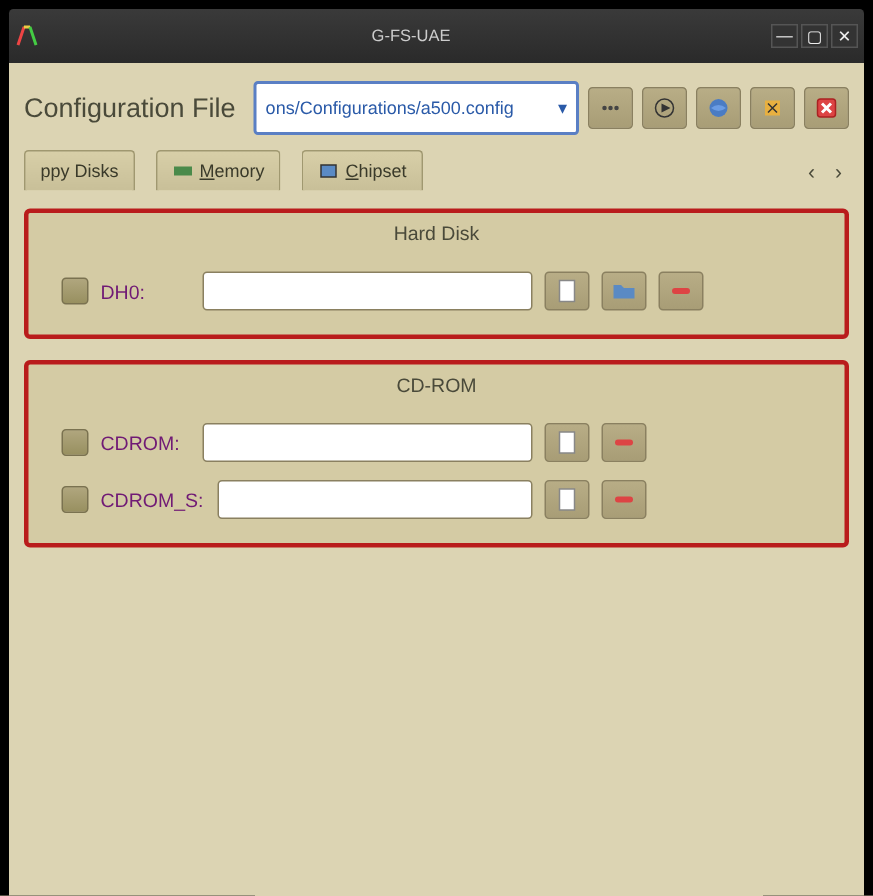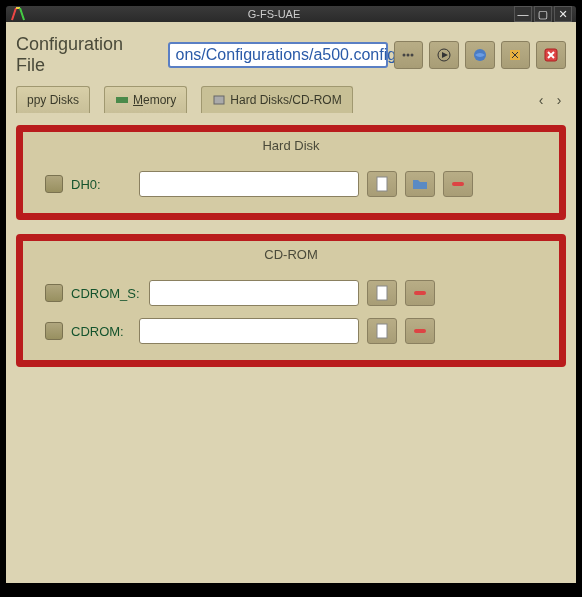--- a/index.html
+++ b/index.html
@@ -1,40 +1,40 @@
 <!DOCTYPE html>
 <html><head>
 <meta charset="utf-8">
 <style>
 * { box-sizing: border-box; margin: 0; padding: 0; }
 body { font-family: Arial, sans-serif; font-size: 12px; background: #000; }
 .window { width: 582px; height: 597px; background: #000; padding: 6px; }
-.titlebar { height: 16px; background: linear-gradient(#3a3a3a, #2a2a2a); display: flex; align-items: center; padding: 0 4px; color: #ccc; font-size: 11px; border-radius: 3px 3px 0 0; }
+.titlebar { height: 36px; background: linear-gradient(#3a3a3a, #2a2a2a); display: flex; align-items: center; padding: 0 4px; color: #ccc; font-size: 11px; border-radius: 3px 3px 0 0; }
 .titlebar-icon { width: 16px; height: 16px; margin-right: 8px; }
 .titlebar-title { flex: 1; text-align: center; }
 .titlebar-btns { display: flex; gap: 2px; }
 .tbtn { width: 18px; height: 16px; background: #333; color: #eee; display: flex; align-items: center; justify-content: center; font-size: 11px; cursor: pointer; border: 1px solid #555; }
 .content { background: #dcd4b3; height: 561px; padding: 12px 10px; }
 .config-row { display: flex; align-items: center; gap: 6px; margin-bottom: 10px; }
 .config-label { color: #4a4a3a; font-size: 18px; margin-right: 6px; }
-.config-select { flex: 1; max-width: 220px; height: 26px; background: #fff; border: 2px solid #5a7fc4; border-radius: 3px; display: flex; align-items: center; padding: 0 6px; color: #2a5aa8; font-size: 16px; cursor: pointer; }
+.config-select { flex: 1; max-width: 220px; height: 36px; background: #fff; border: 2px solid #5a7fc4; border-radius: 3px; display: flex; align-items: center; padding: 0 6px; color: #2a5aa8; font-size: 12px; cursor: pointer; }
 .config-select .drop { margin-left: auto; color: #2a5aa8; }
 .toolbtn { width: 30px; height: 28px; background: linear-gradient(#b8ad86, #a89d76); border: 1px solid #8a8060; border-radius: 3px; display: flex; align-items: center; justify-content: center; cursor: pointer; }
 .toolbtn.red svg { fill: #c43; }
 .tabs { display: flex; align-items: center; margin-bottom: 12px; }
 .tab { padding: 6px 10px; background: linear-gradient(#d8cfa8, #c8bf98); border: 1px solid #a09870; border-bottom: none; border-radius: 3px 3px 0 0; font-size: 12px; color: #3a3a2a; display: flex; align-items: center; gap: 4px; cursor: pointer; margin-right: 14px; }
 .tab.active { background: #c8c096; font-weight: normal; }
 .tab .u { text-decoration: underline; }
 .tab-nav { margin-left: auto; display: flex; gap: 4px; }
 .tab-nav-btn { width: 14px; height: 18px; display: flex; align-items: center; justify-content: center; cursor: pointer; color: #4a4a3a; font-size: 14px; }
-.panel { border: 7px solid #b91c1c; border-radius: 4px; background: #d4cba4; padding-top: 6px; margin-bottom: 14px; }
+.panel { border: 3px solid #b91c1c; border-radius: 4px; background: #d4cba4; padding-top: 6px; margin-bottom: 14px; }
 .panel-title { text-align: center; color: #4a4a3a; font-size: 13px; margin-bottom: 12px; }
 .row { display: flex; align-items: center; padding: 6px 22px; gap: 8px; }
 .chk { width: 18px; height: 18px; background: linear-gradient(#b0a67e, #989060); border: 1px solid #7a7250; border-radius: 3px; cursor: pointer; }
-.lbl { width: 60px; color: #14532d; font-size: 13px; }
+.lbl { width: 60px; color: #701a75; font-size: 13px; }
 .inp { flex: 1; max-width: 220px; height: 26px; background: #fff; border: 1px solid #8a8060; border-radius: 3px; padding: 0 6px; font-size: 12px; }
 .sbtn { width: 30px; height: 26px; background: linear-gradient(#b8ad86, #a89d76); border: 1px solid #8a8060; border-radius: 3px; display: flex; align-items: center; justify-content: center; cursor: pointer; }
 .fpanel { padding-bottom: 10px; }
 </style>
 </head>
 <body>
 
 <div class="window">
   <div class="titlebar">
     <span class="titlebar-icon">
@@ -96,25 +96,25 @@
     <div class="tabs">
       <div class="tab">
           <span>ppy Disks</span>
         </div>
       <div class="tab">
         <svg width="14" height="10">
             <rect x="1" y="2" width="12" height="6" fill="#4a8a4a"></rect>
           </svg>
         <span><span class="u">M</span>emory</span>
       </div>
-      <div class="tab active">
+      <div class="tab">
         <svg width="14" height="12">
-            <rect x="2" y="2" width="10" height="8" fill="#aaa" stroke="#666"></rect>
+            <rect x="2" y="2" width="10" height="8" fill="#5a8ac4" stroke="#333"></rect>
           </svg>
-        <span>Hard Disks/CD-ROM</span>
+        <span><span class="u">C</span>hipset</span>
       </div>
       <div class="tab-nav">
         <div class="tab-nav-btn">‹</div>
         <div class="tab-nav-btn">›</div>
       </div>
     </div>
 
     <div class="panel fpanel">
       <div class="panel-title">Hard Disk</div>
       <div class="row">
@@ -136,37 +136,37 @@
               <rect x="1" y="1" width="12" height="4" rx="2" fill="#d44"></rect>
             </svg>
           </div>
       </div>
     </div>
 
     <div class="panel fpanel">
       <div class="panel-title">CD-ROM</div>
       <div class="row">
         <div class="chk"></div>
-        <span class="lbl" style="width:70px">CDROM_S:</span>
-        <input class="inp" style="max-width: 210px;" value="">
+        <span class="lbl">CDROM:</span>
+        <input class="inp" value="" style="">
         <div class="sbtn">
             <svg width="14" height="16">
               <rect x="2" y="1" width="10" height="14" fill="#fff" stroke="#888"></rect>
             </svg>
           </div>
         <div class="sbtn">
             <svg width="14" height="6">
               <rect x="1" y="1" width="12" height="4" rx="2" fill="#d44"></rect>
             </svg>
           </div>
       </div>
       <div class="row">
         <div class="chk"></div>
-        <span class="lbl">CDROM:</span>
-        <input class="inp" value="" style="">
+        <span class="lbl" style="width:70px">CDROM_S:</span>
+        <input class="inp" style="max-width: 210px;" value="">
         <div class="sbtn">
             <svg width="14" height="16">
               <rect x="2" y="1" width="10" height="14" fill="#fff" stroke="#888"></rect>
             </svg>
           </div>
         <div class="sbtn">
             <svg width="14" height="6">
               <rect x="1" y="1" width="12" height="4" rx="2" fill="#d44"></rect>
             </svg>
           </div>

